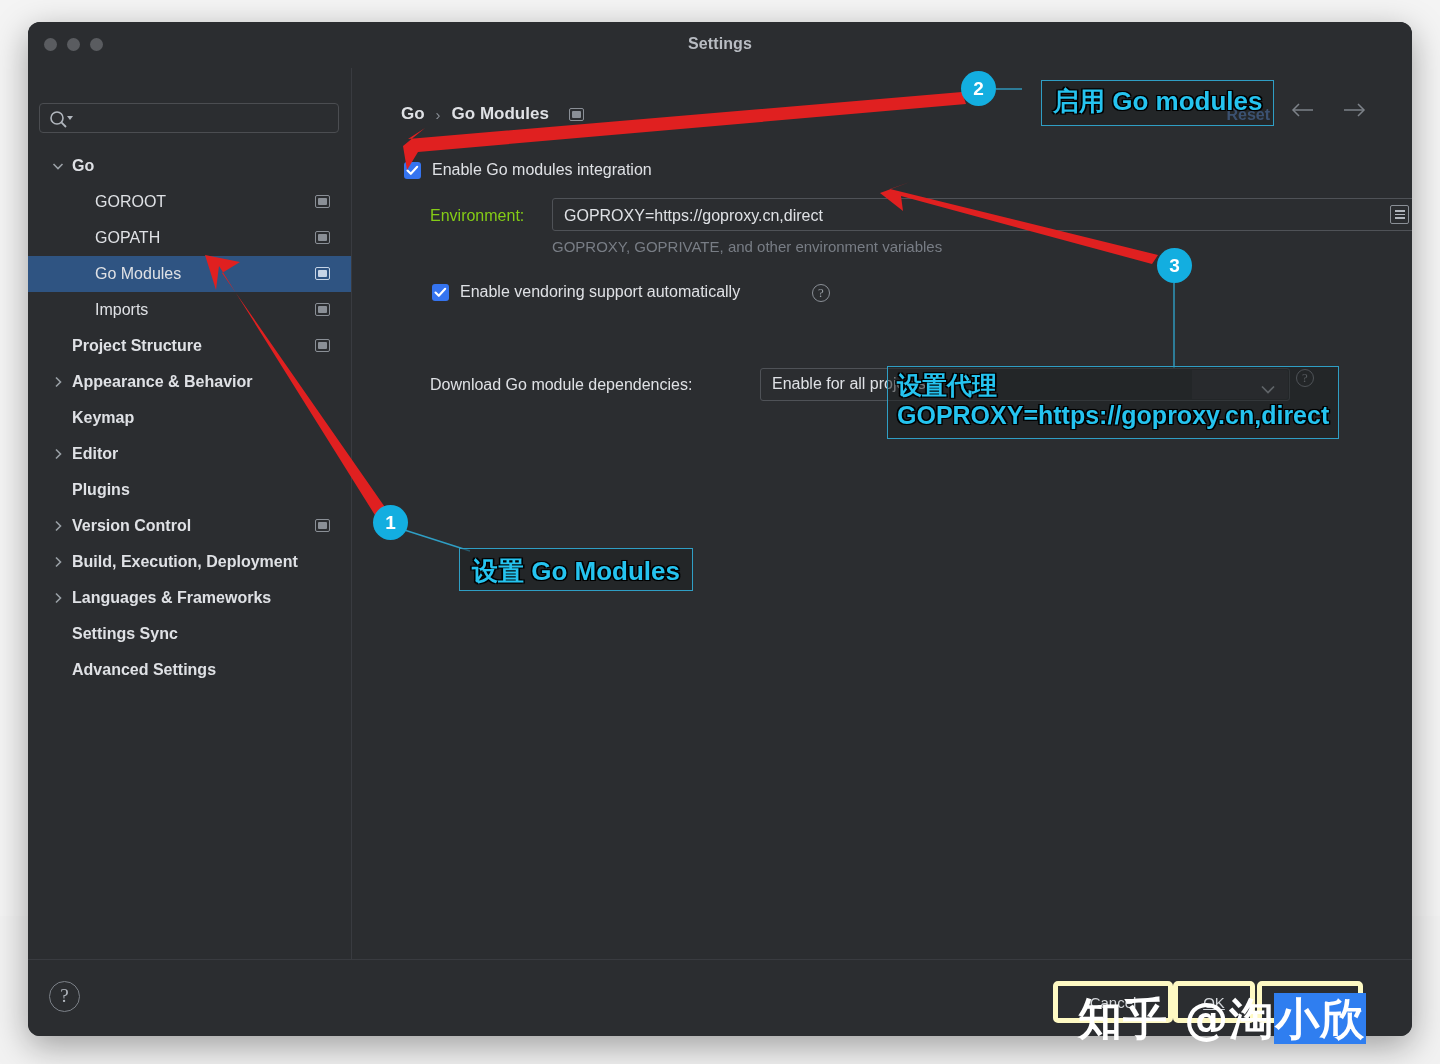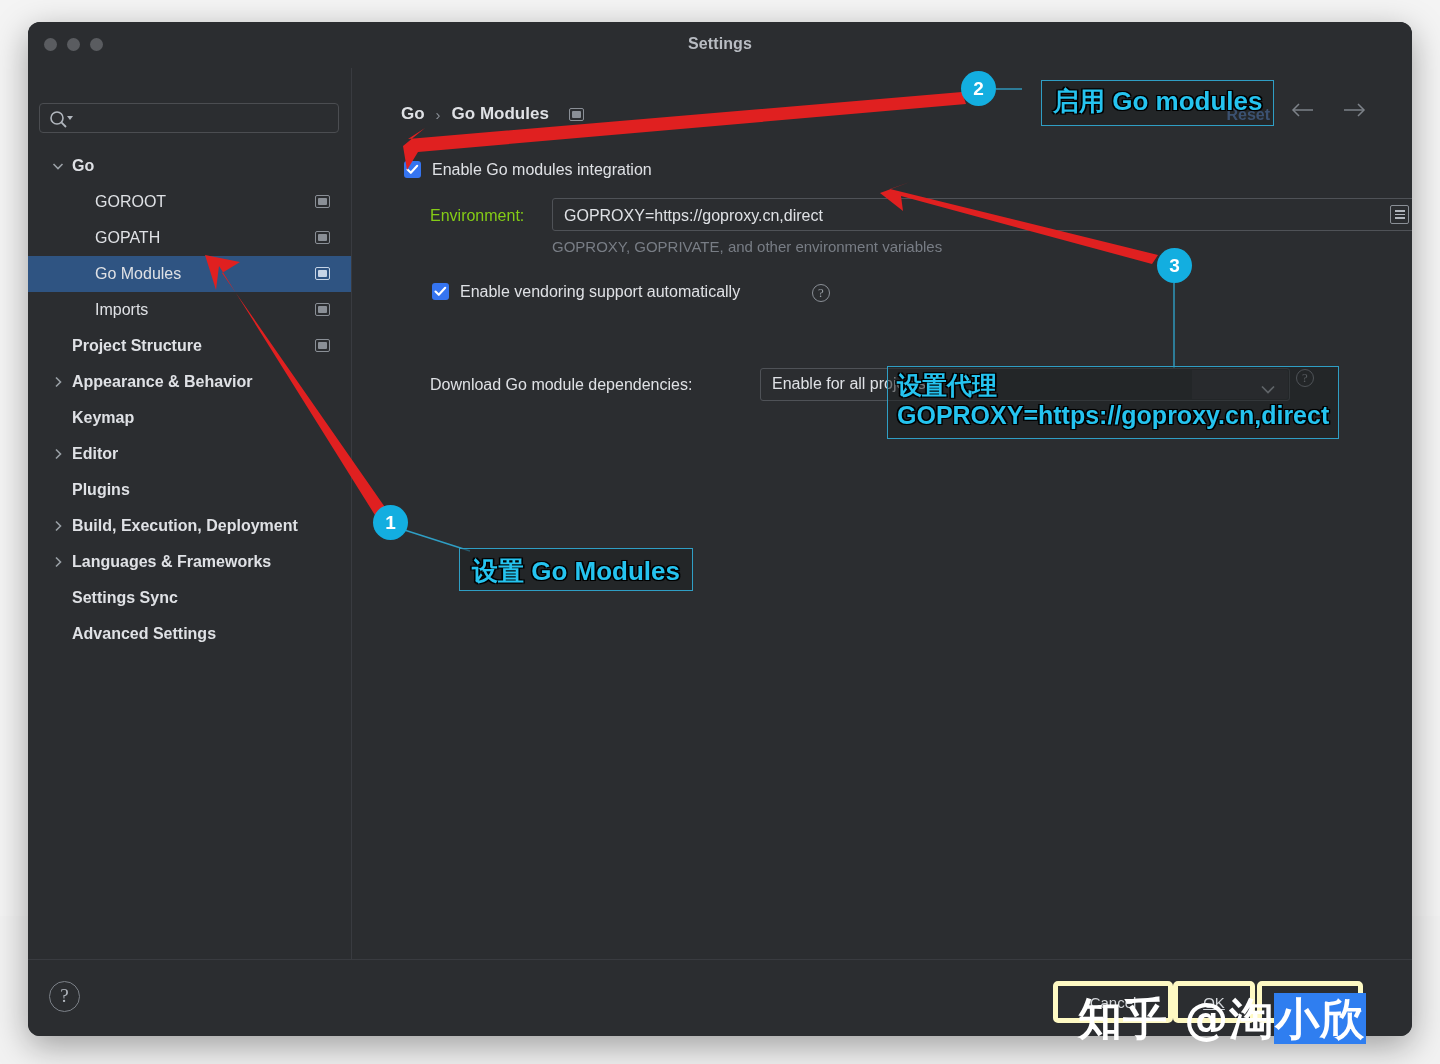--- a/index.html
+++ b/index.html
@@ -205,21 +205,21 @@
     right: 45px;
     top: 34px;
     display: flex;
     gap: 25px;
     color: #7d8289;
   }
 
   .cbrow {
     position: absolute;
     display: flex;
-    align-items: flex-start;
+    align-items: flex-end;
     gap: 11px;
   }
   .cbrow.r1 { left: 52px; top: 93px; }
   .cbrow.r2 { left: 80px; top: 215px; }
   .checkbox {
     width: 17px;
     height: 17px;
     background: #3574f0;
     border-radius: 3px;
     position: relative;
@@ -525,20 +525,27 @@
             <span class="tree-label lvl0 bold">Keymap</span>
           </div>
           <div class="tree-row">
             <span class="tree-arrow"><svg width="16" height="16" viewBox="0 0 16 16">
                 <polyline points="6,3.5 10.5,8 6,12.5" fill="none" stroke="#9aa0a6" stroke-width="1.6"></polyline>
               </svg></span>
             <span class="tree-label lvl0 bold">Editor</span>
           </div>
           <div class="tree-row">
             <span class="tree-label lvl0 bold">Plugins</span>
+          </div>
+          <div class="tree-row">
+            <span class="tree-arrow"><svg width="16" height="16" viewBox="0 0 16 16">
+                <polyline points="6,3.5 10.5,8 6,12.5" fill="none" stroke="#9aa0a6" stroke-width="1.6"></polyline>
+              </svg></span>
+            <span class="tree-label lvl0 bold">Version Control</span>
+            <span class="proj-icon"></span>
           </div>
           <div class="tree-row">
             <span class="tree-arrow"><svg width="16" height="16" viewBox="0 0 16 16">
                 <polyline points="6,3.5 10.5,8 6,12.5" fill="none" stroke="#9aa0a6" stroke-width="1.6"></polyline>
               </svg></span>
             <span class="tree-label lvl0 bold">Build, Execution, Deployment</span>
           </div>
           <div class="tree-row">
             <span class="tree-arrow"><svg width="16" height="16" viewBox="0 0 16 16">
                 <polyline points="6,3.5 10.5,8 6,12.5" fill="none" stroke="#9aa0a6" stroke-width="1.6"></polyline>

